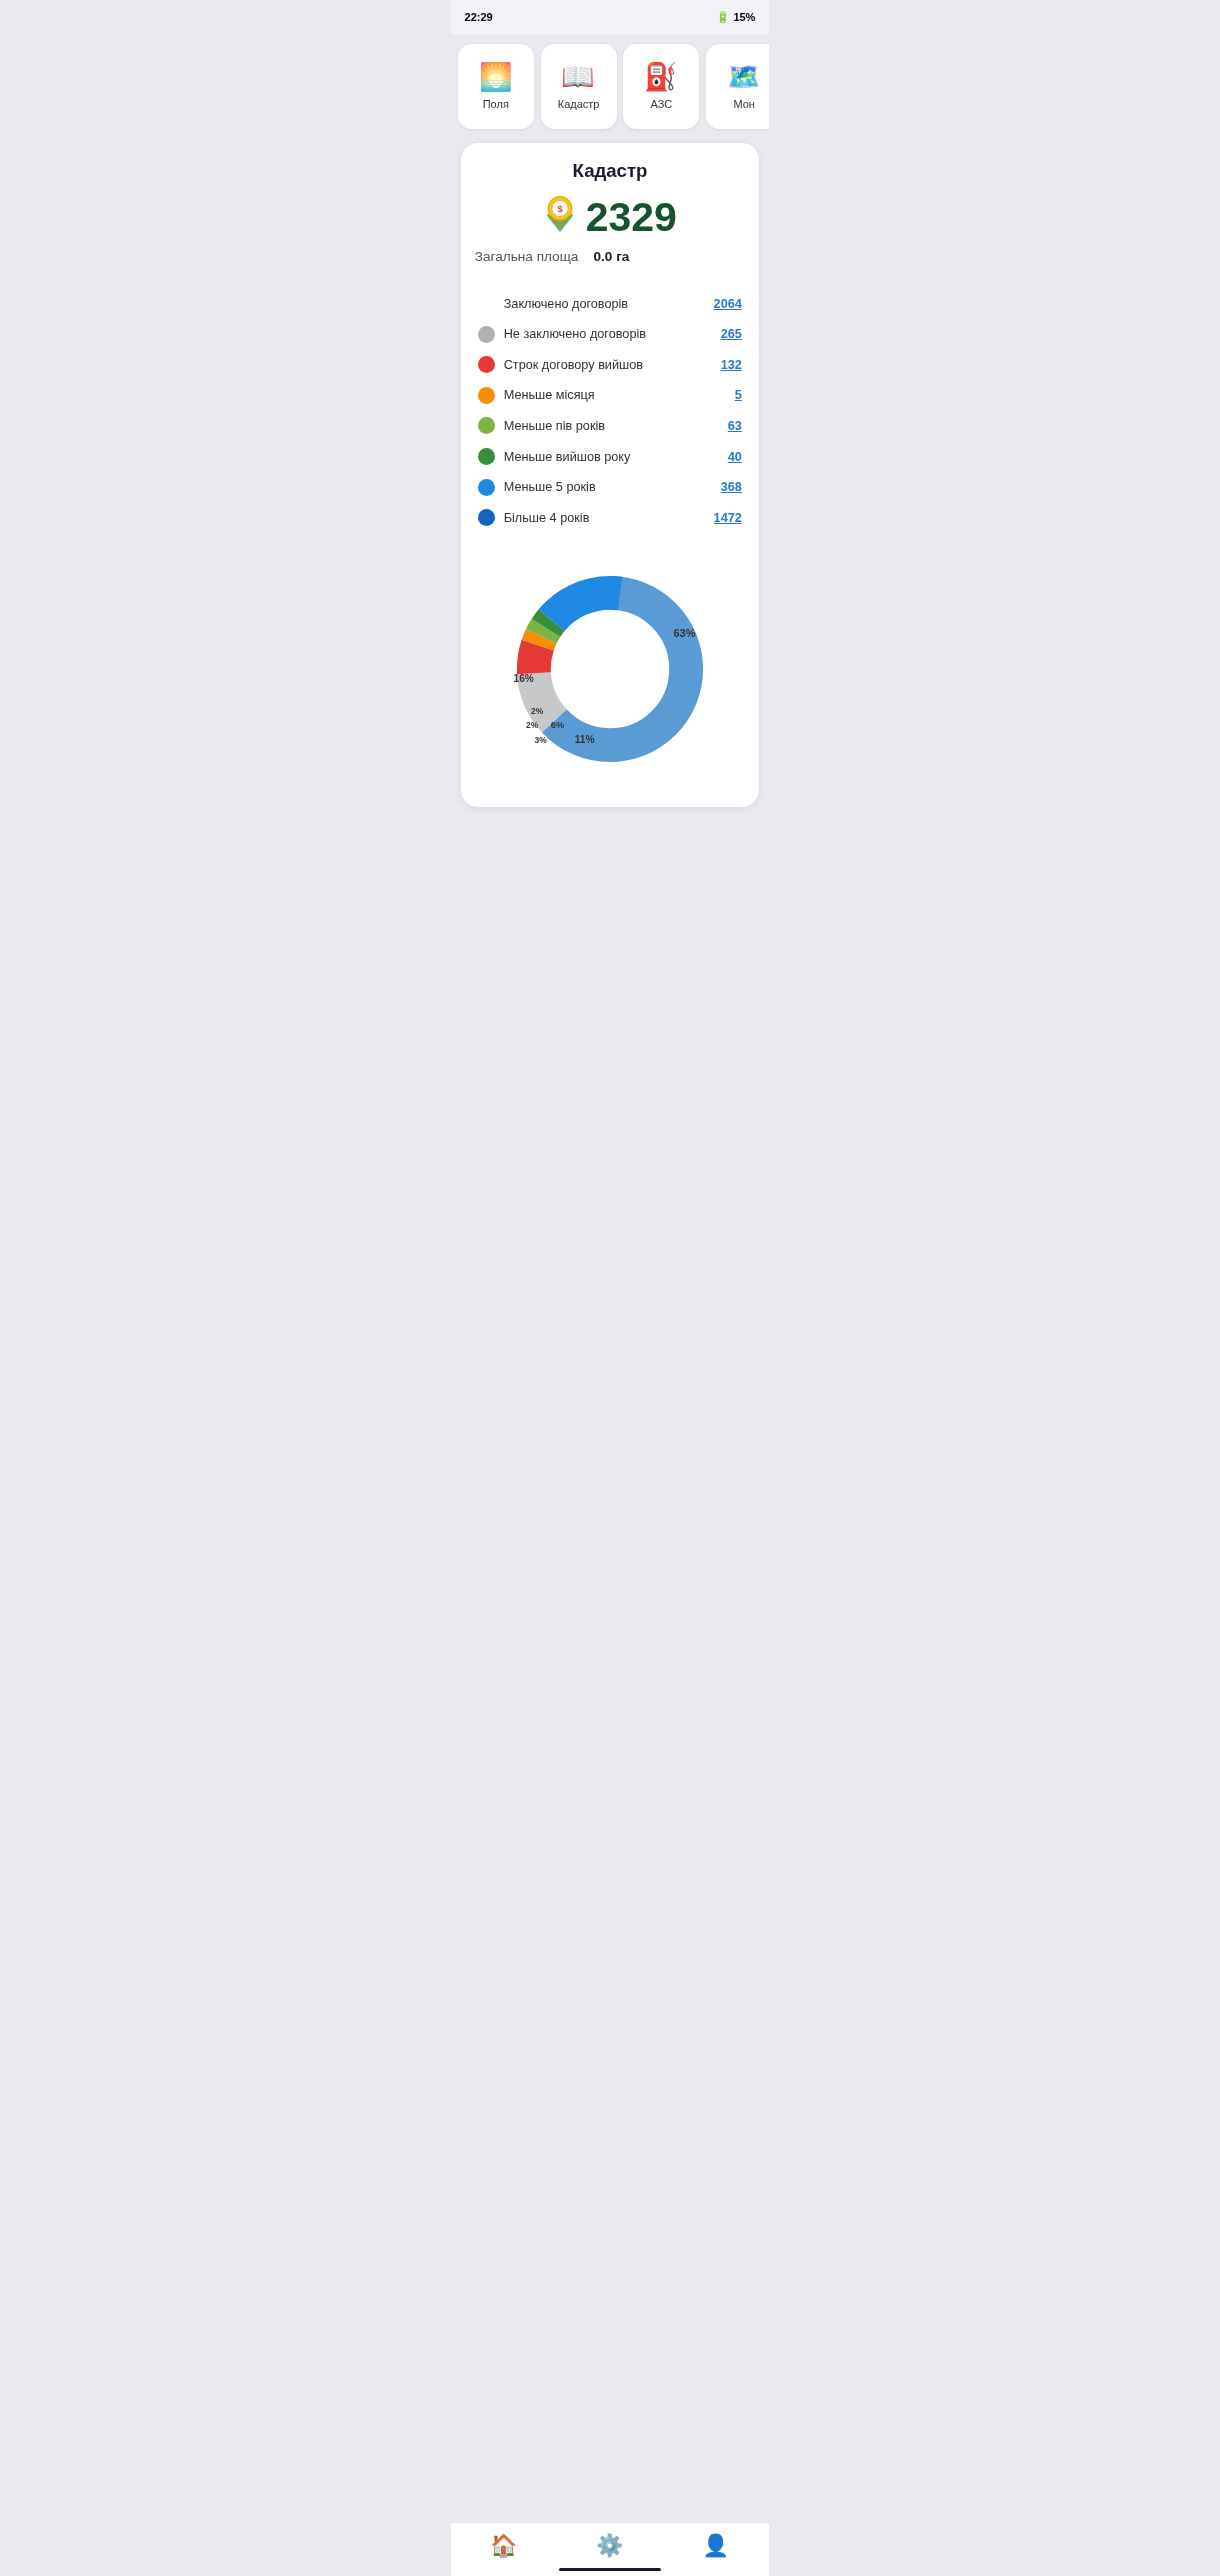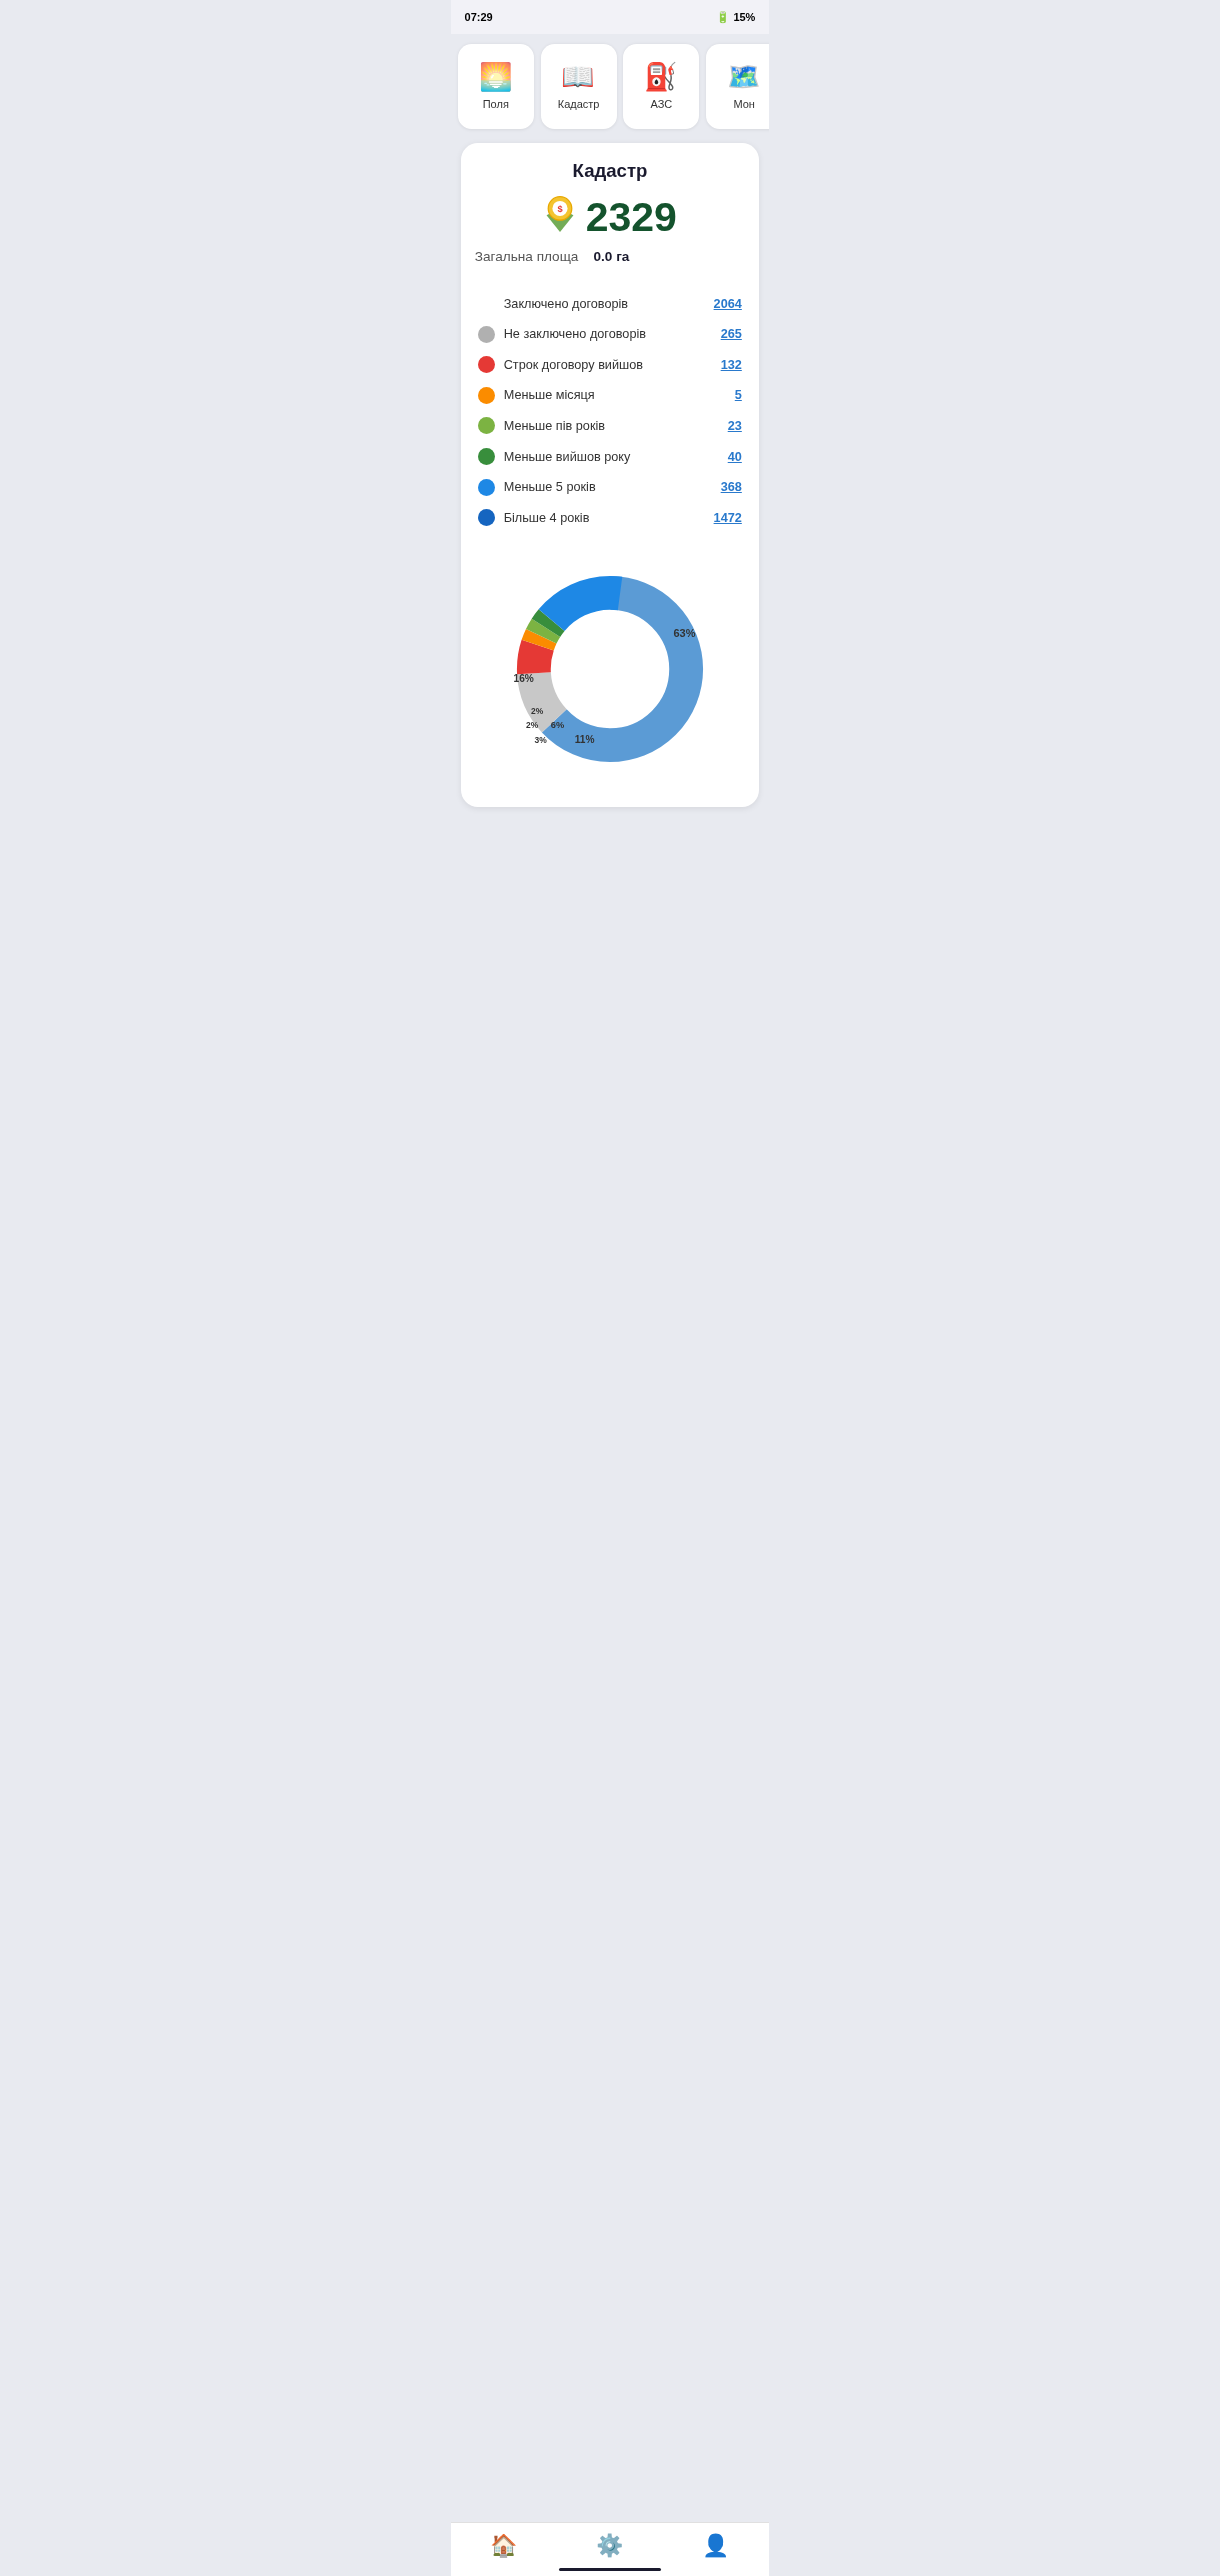--- a/index.html
+++ b/index.html
@@ -178,21 +178,21 @@
       bottom: 5.1px;
       left: 50%;
       transform: translateX(-50%);
     }
   </style>
 </head>
 <body>
 
 <div class="status-bar">
   <div class="status-left">
-    <span>07:29</span>
+    <span>22:29</span>
   </div>
   <div class="status-right">
     <span>🔋</span>
     <span>15%</span>
   </div>
 </div>
 
 <div class="nav-cards">
 
   <div class="nav-card">
@@ -259,21 +259,21 @@
 
     <div class="stat-row">
       <div class="stat-dot" style="background: #fb8c00;"></div>
       <span class="stat-label">Меньше місяця</span>
       <span class="stat-value">5</span>
     </div>
 
     <div class="stat-row">
       <div class="stat-dot" style="background: #7cb342;"></div>
       <span class="stat-label">Меньше пів років</span>
-      <span class="stat-value">23</span>
+      <span class="stat-value">63</span>
     </div>
 
     <div class="stat-row">
       <div class="stat-dot" style="background: #388e3c;"></div>
       <span class="stat-label">Меньше вийшов року</span>
       <span class="stat-value">40</span>
     </div>
 
     <div class="stat-row">
       <div class="stat-dot" style="background: #1e88e5;"></div>

